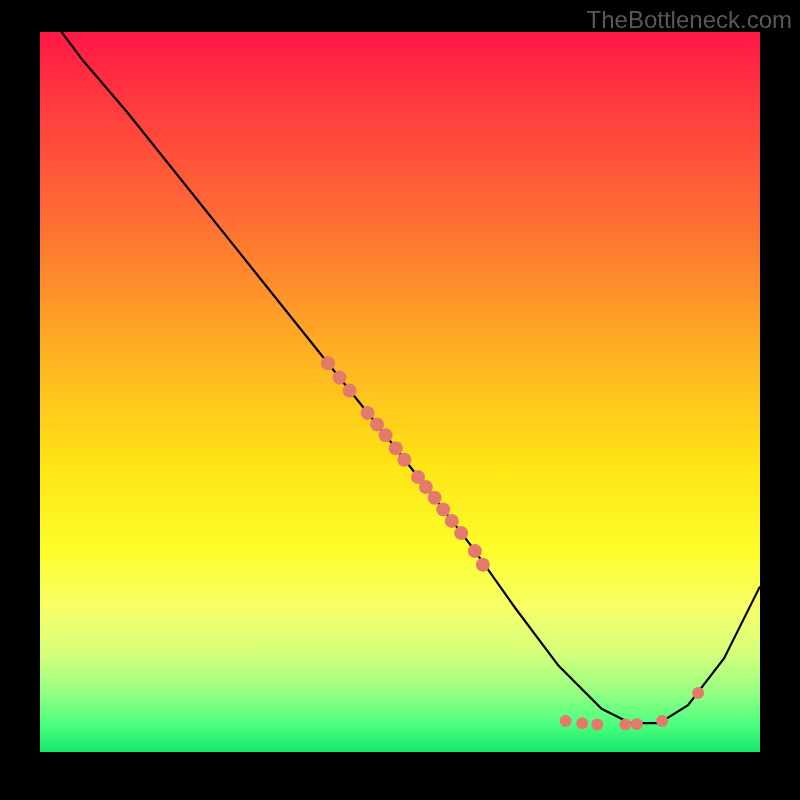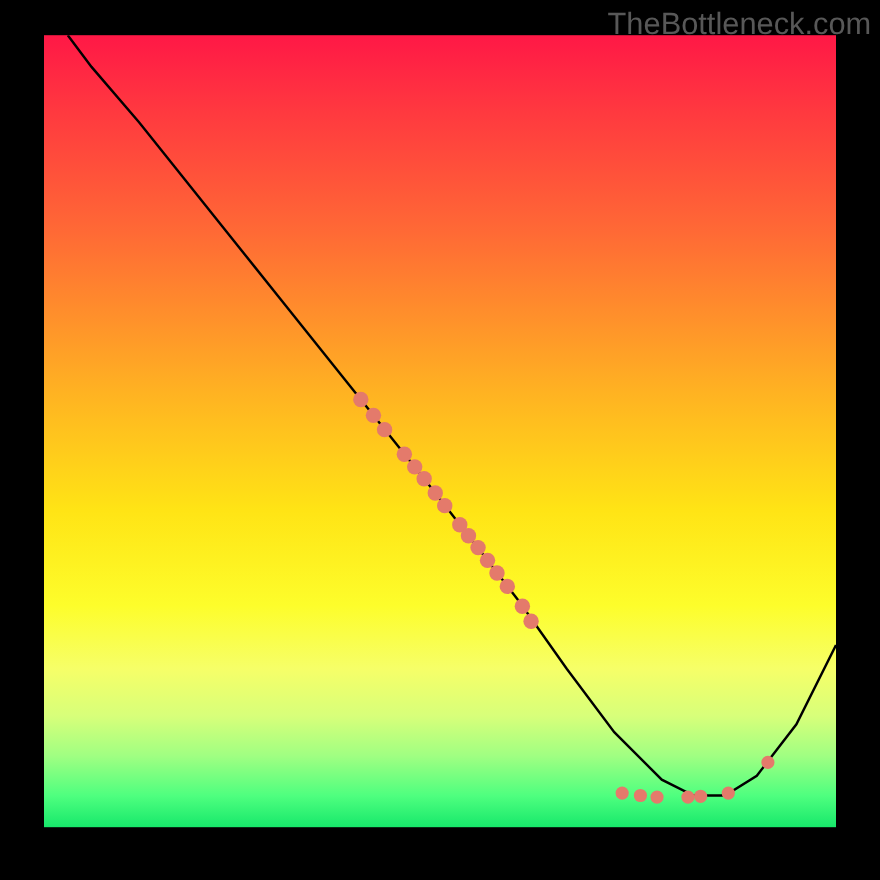--- a/index.html
+++ b/index.html
@@ -14,21 +14,21 @@
     position: relative;
     width: 800px;
     height: 800px;
     background: #000;
   }
   .watermark {
     position: absolute;
     top: 6px;
     right: 8px;
     font-family: Arial, Helvetica, sans-serif;
-    font-size: 28px;
+    font-size: 24px;
     font-weight: 400;
     color: #585858;
     letter-spacing: 0px;
     z-index: 10;
   }
   .plot {
     position: absolute;
     left: 40px;
     top: 32px;
     width: 720px;

